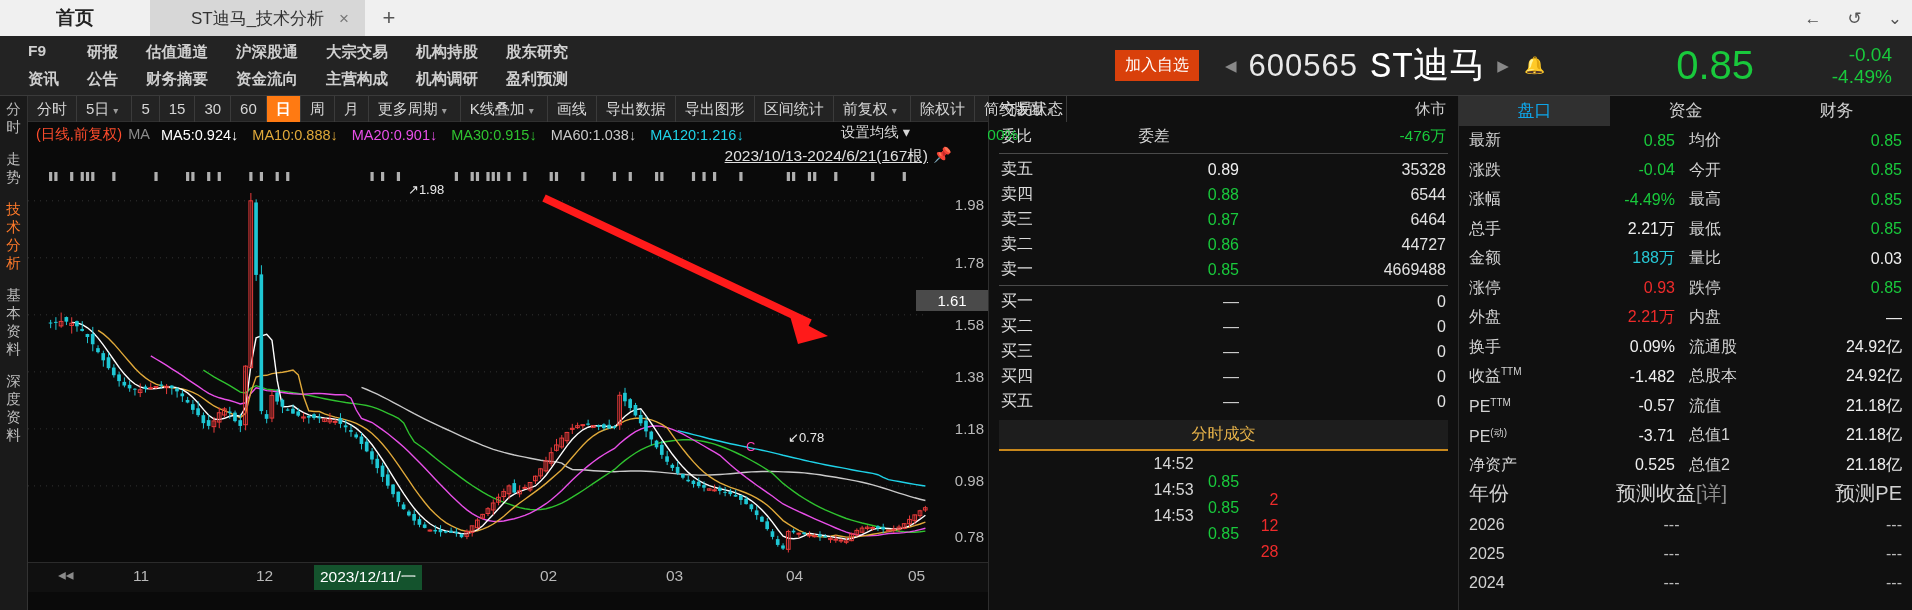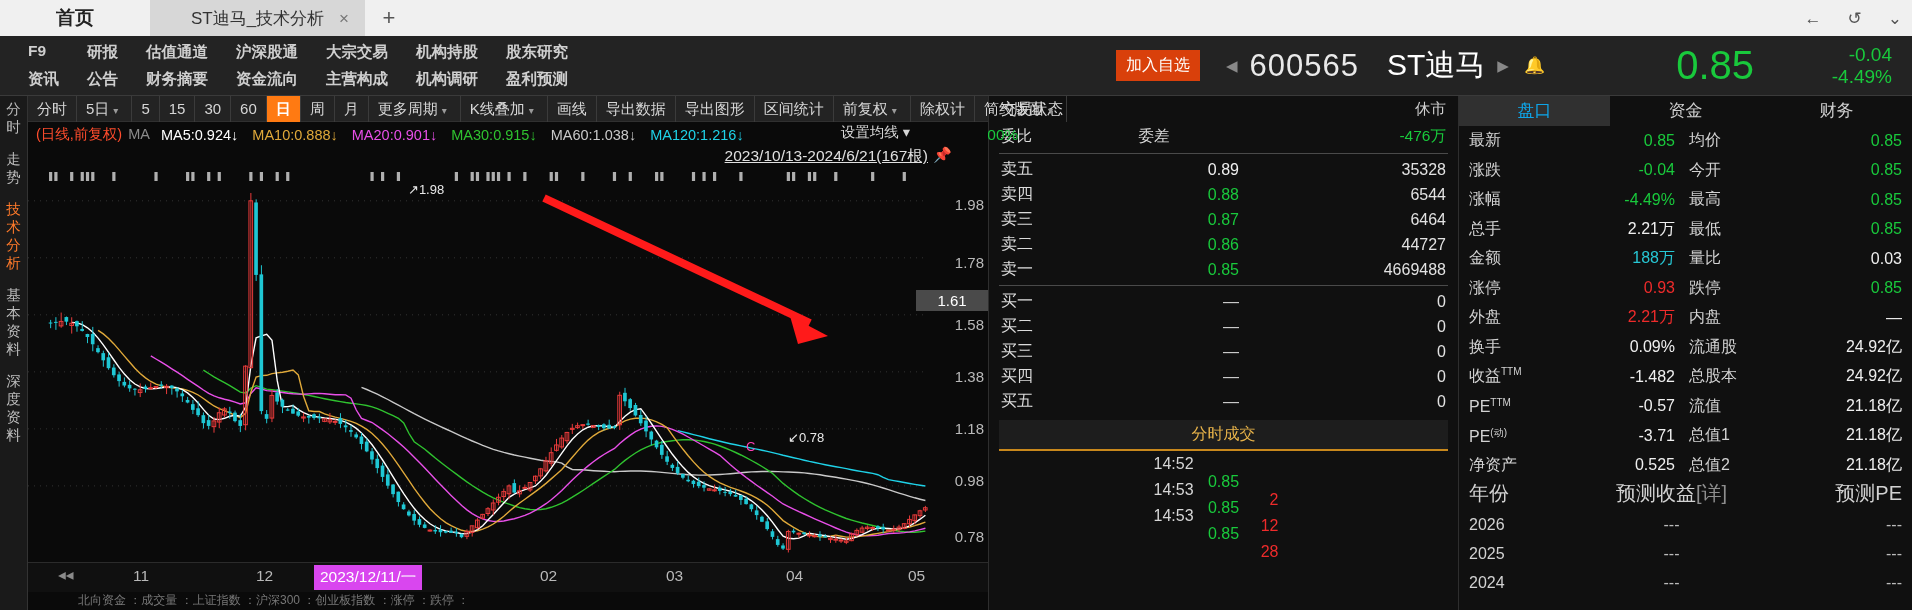--- a/index.html
+++ b/index.html
@@ -18,21 +18,21 @@
   .tab-new{ width:48px; height:36px; display:flex; align-items:center; justify-content:center; font-size:22px; color:#555; }
   .winctl{ position:absolute; right:10px; top:8px; display:flex; gap:26px; color:#555; font-size:17px; align-items:center;}
   
   .topnav{ background:#232323; height:60px; display:flex; position:relative; border-bottom:1px solid #3a3a3a;}
   .menugrid{ padding-left:14px; display:grid; grid-template-columns:repeat(7, auto); column-gap:0; align-content:center;}
   .menugrid a{ color:#cfcfcf; font-size:15.5px; padding:3px 14px; text-decoration:none; white-space:nowrap;font-weight:bold; }
   .quotehead{ flex:1; display:flex; align-items:center; justify-content:flex-end; padding-right:8px; gap:0; }
   .addfav{ background:#d9400b; color:#fff; font-size:16px; padding:5px 10px; margin-right:14px;}
   .arrowL,.arrowR{ color:#888; font-size:15px; padding:0 12px;}
   .scode{ font-size:31px; color:#e9e9e9; letter-spacing:1px; }
-  .sname{ font-size:30px; color:#ffffff; margin-left:28px;}
+  .sname{ font-size:36px; color:#ffffff; margin-left:12px;font-family:Liberation Mono, monospace;}
   .bell{ color:#8a8a8a; font-size:17px; padding:0 18px 0 4px;}
   .bigprice{ font-size:40px; color:#19c93c; width:190px; text-align:right; }
   .chgbox{ width:150px; text-align:right; padding-right:12px; line-height:1.15;}
   .chgbox div{ font-size:19px; color:#19c93c;}
   
   .main{ display:flex; height:514px; }
   
   .rail{ width:28px; background:#1a1a1a; border-right:1px solid #333; padding-top:4px;}
   .rail .rg{ margin-bottom:14px; }
   .rail .rw{ display:block; font-size:14.5px; text-align:center; line-height:18px; color:#bdbdbd;}
@@ -50,21 +50,21 @@
   .malabel{ color:#8b8b8b; padding-right:4px; font-size:14.5px;}
   .setma{ position:absolute; right:78px; top:27px; font-size:14.5px; color:#d6d6d6;}
   .daterange{ position:absolute; right:60px; top:50px; font-size:15.5px; color:#e0e0e0; text-decoration:underline; white-space:nowrap;}
   .pin{ position:absolute; right:36px; top:50px; color:#9a9a9a; font-size:15px;}
   .plot{ position:absolute; left:0; top:72px; width:960px; height:400px;}
   .yaxis{ position:absolute; right:0; top:72px; width:72px; height:400px; }
   .ylab{ position:absolute; right:4px; font-size:15px; color:#b9b9b9; text-align:right; width:62px;}
   .ycur{ position:absolute; right:0; background:#4a4a4a; color:#ffffff; font-size:15px; width:72px; text-align:center; padding:2px 0;}
   .xaxis{ position:absolute; left:0; bottom:18px; width:960px; height:30px; background:#101010; border-top:1px solid #2b2b2b;}
   .xlab{ position:absolute; font-size:15.5px; color:#b9b9b9; top:4px;}
-  .xcur{ position:absolute; background:#d946ef; color:#fff; font-size:15.5px; padding:2px 6px; top:2px;}
+  .xcur{ position:absolute; background:#14532d; color:#fff; font-size:15.5px; padding:2px 6px; top:2px;}
   .statusbar{ position:absolute; bottom:0; left:0; width:960px; height:18px; font-size:12px; color:#777; overflow:hidden; white-space:nowrap; padding-left:50px;}
   
   .bookcol{ width:470px; background:#101010; border-left:1px solid #2e2e2e;}
   .bk-head{ display:flex; justify-content:space-between; padding:3px 12px; font-size:15.5px;}
   .bk-head .l{ color:#dcdcdc;} .bk-head .r{ color:#cfcfcf;}
   .bk-row{ display:flex; align-items:center; padding:1px 12px; font-size:16px; height:25px;}
   .bk-row .lbl{ width:88px; color:#dcdcdc;}
   .bk-row .px{ width:150px; text-align:right; }
   .bk-row .vol{ flex:1; text-align:right; color:#e2e2e2;}
   .sep{ height:1px; background:#4a4a4a; margin:3px 10px;}
@@ -635,21 +635,20 @@
     <span class="xlab" style="left: 105px;">11</span>
         <span class="xlab" style="left: 228px;">12</span>
         <span class="xlab" style="left: 512px;">02</span>
         <span class="xlab" style="left: 638px;">03</span>
         <span class="xlab" style="left: 758px;">04</span>
         <span class="xlab" style="left: 880px;">05</span>
         <span class="xcur" style="left: 286px;">2023/12/11/一</span>
         <span class="xlab" style="left: 1020px;"></span>
       </div>
 
-    <div class="statusbar">北向资金 ：成交量 ：上证指数 ：沪深300 ：创业板指数 ：涨停 ：跌停 ：</div>
   </div>
 
   <div class="bookcol">
     <div class="bk-head">
       <span class="l">交易状态</span>
       <span class="r">休市</span>
     </div>
     <div class="bk-head">
       <span class="l">委比</span>
       <span class="green" style="margin-left:-200px">-100.00%</span>

